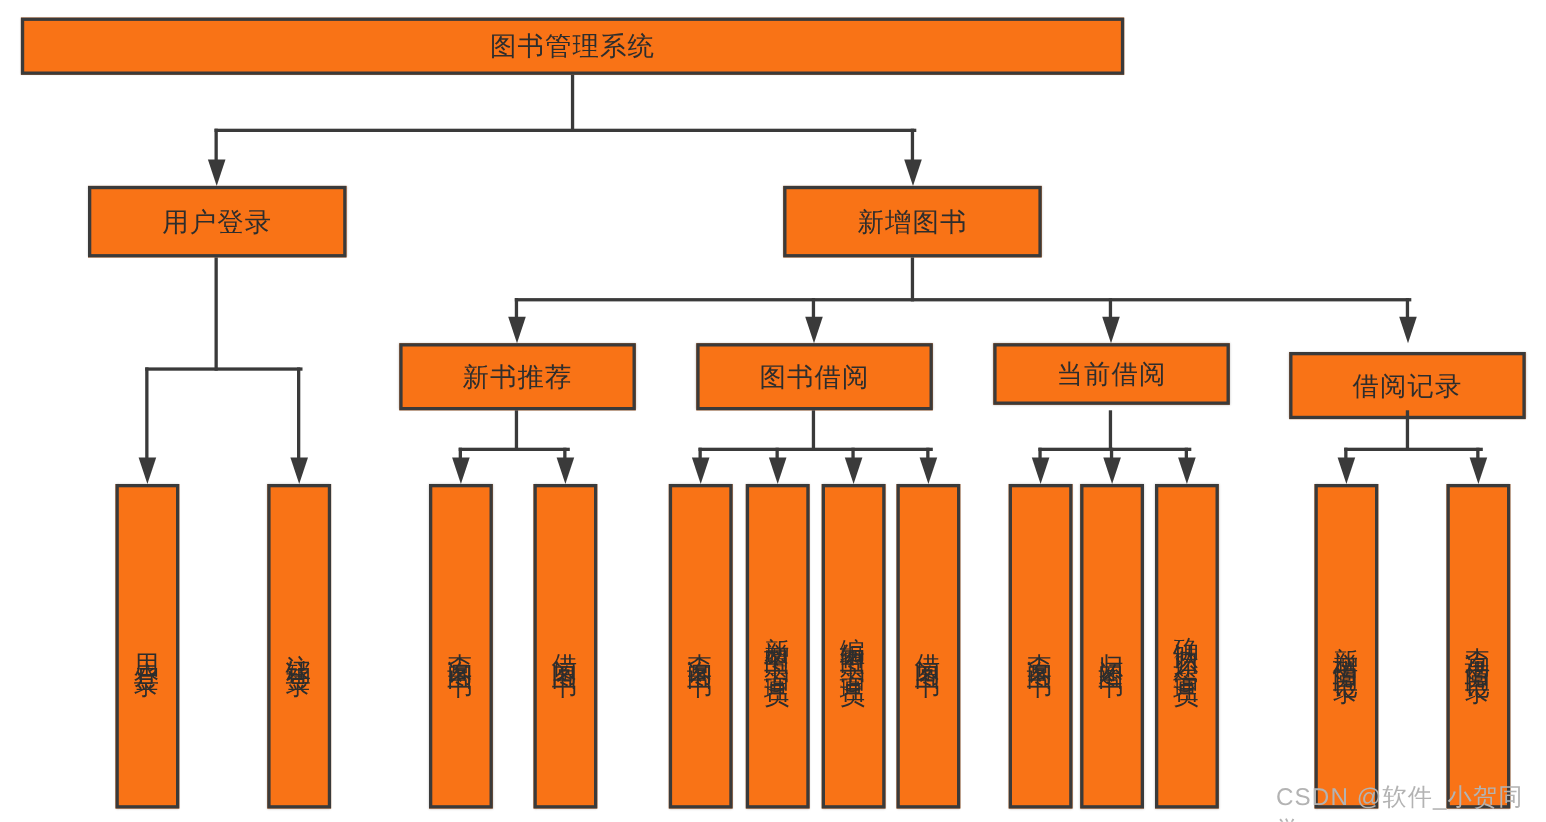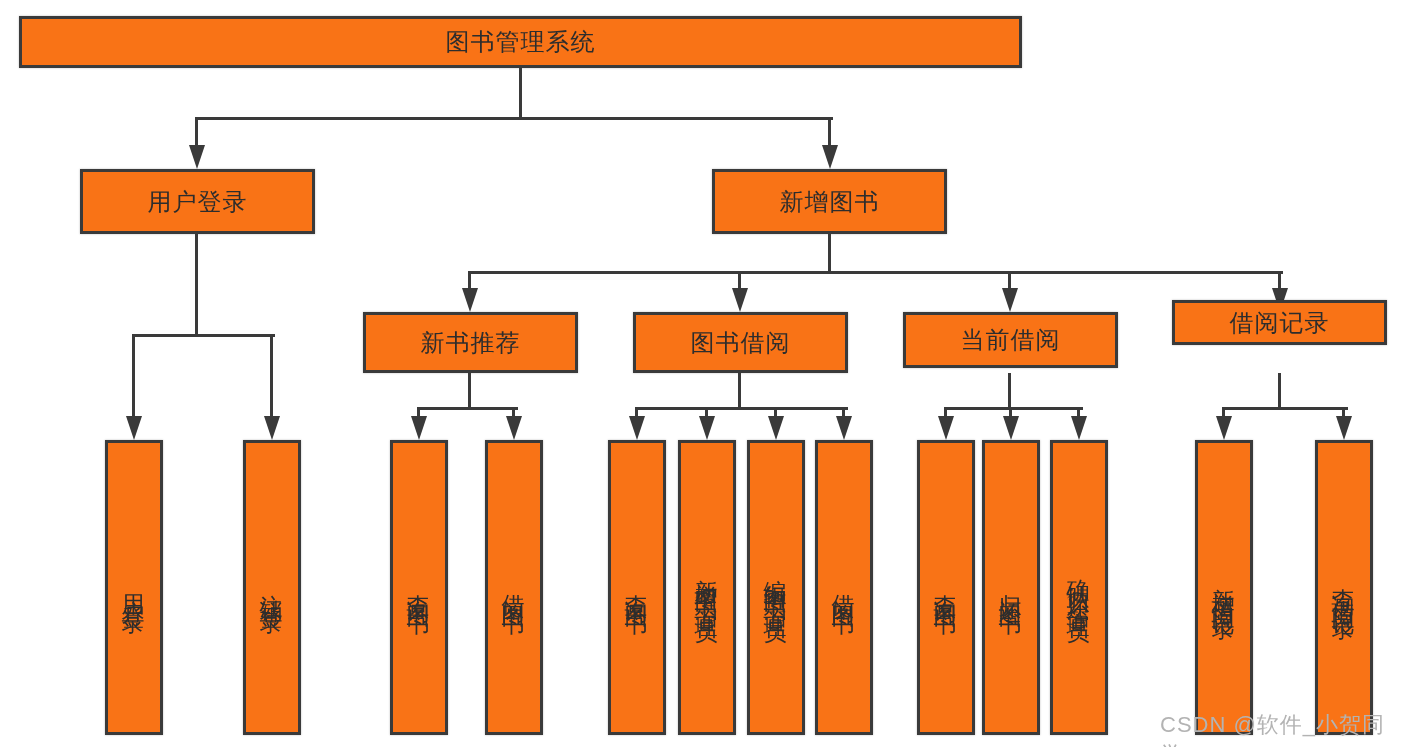--- a/index.html
+++ b/index.html
@@ -80,21 +80,21 @@
 
   <div class="node" style="left:633px;top:312px;width:215px;height:61px">
     <span>图书借阅</span>
   </div>
   <div class="node" style="left:363px;top:312px;width:215px;height:61px">
     <span>新书推荐</span>
   </div>
   <div class="node" style="left:903px;top:312px;width:215px;height:56px">
     <span>当前借阅</span>
   </div>
-  <div class="node" style="left:1172px;top:300px;width:215px;height:45px">
+  <div class="node" style="left:1172px;top:320px;width:215px;height:61px">
     <span>借阅记录</span>
   </div>
 
   <div class="vl" style="left:468px;top:373px;height:37px"></div>
   <div class="hl" style="left:417px;top:407px;width:101px"></div>
   <div class="vl" style="left:417px;top:407px;height:21px"></div>
   <div class="vl" style="left:512px;top:407px;height:21px"></div>
   <div class="ar" style="left:411px;top:416px"></div>
   <div class="ar" style="left:506px;top:416px"></div>
 

